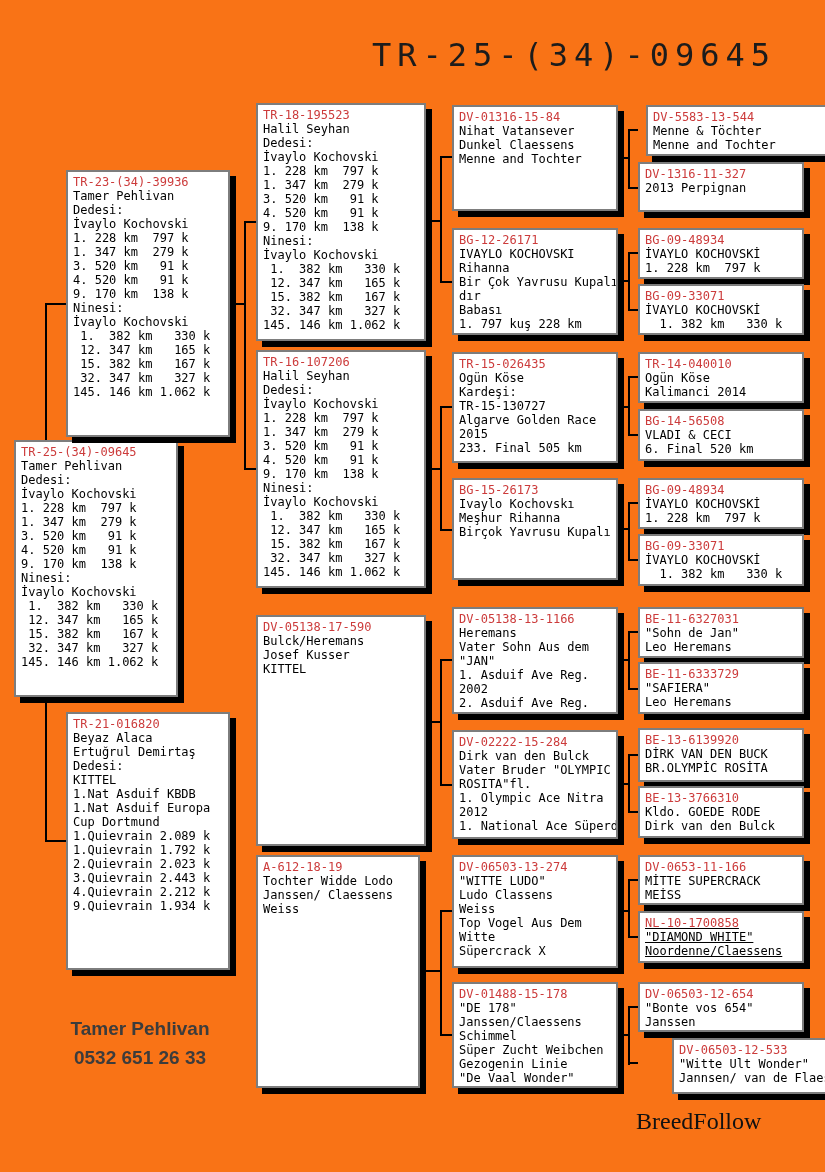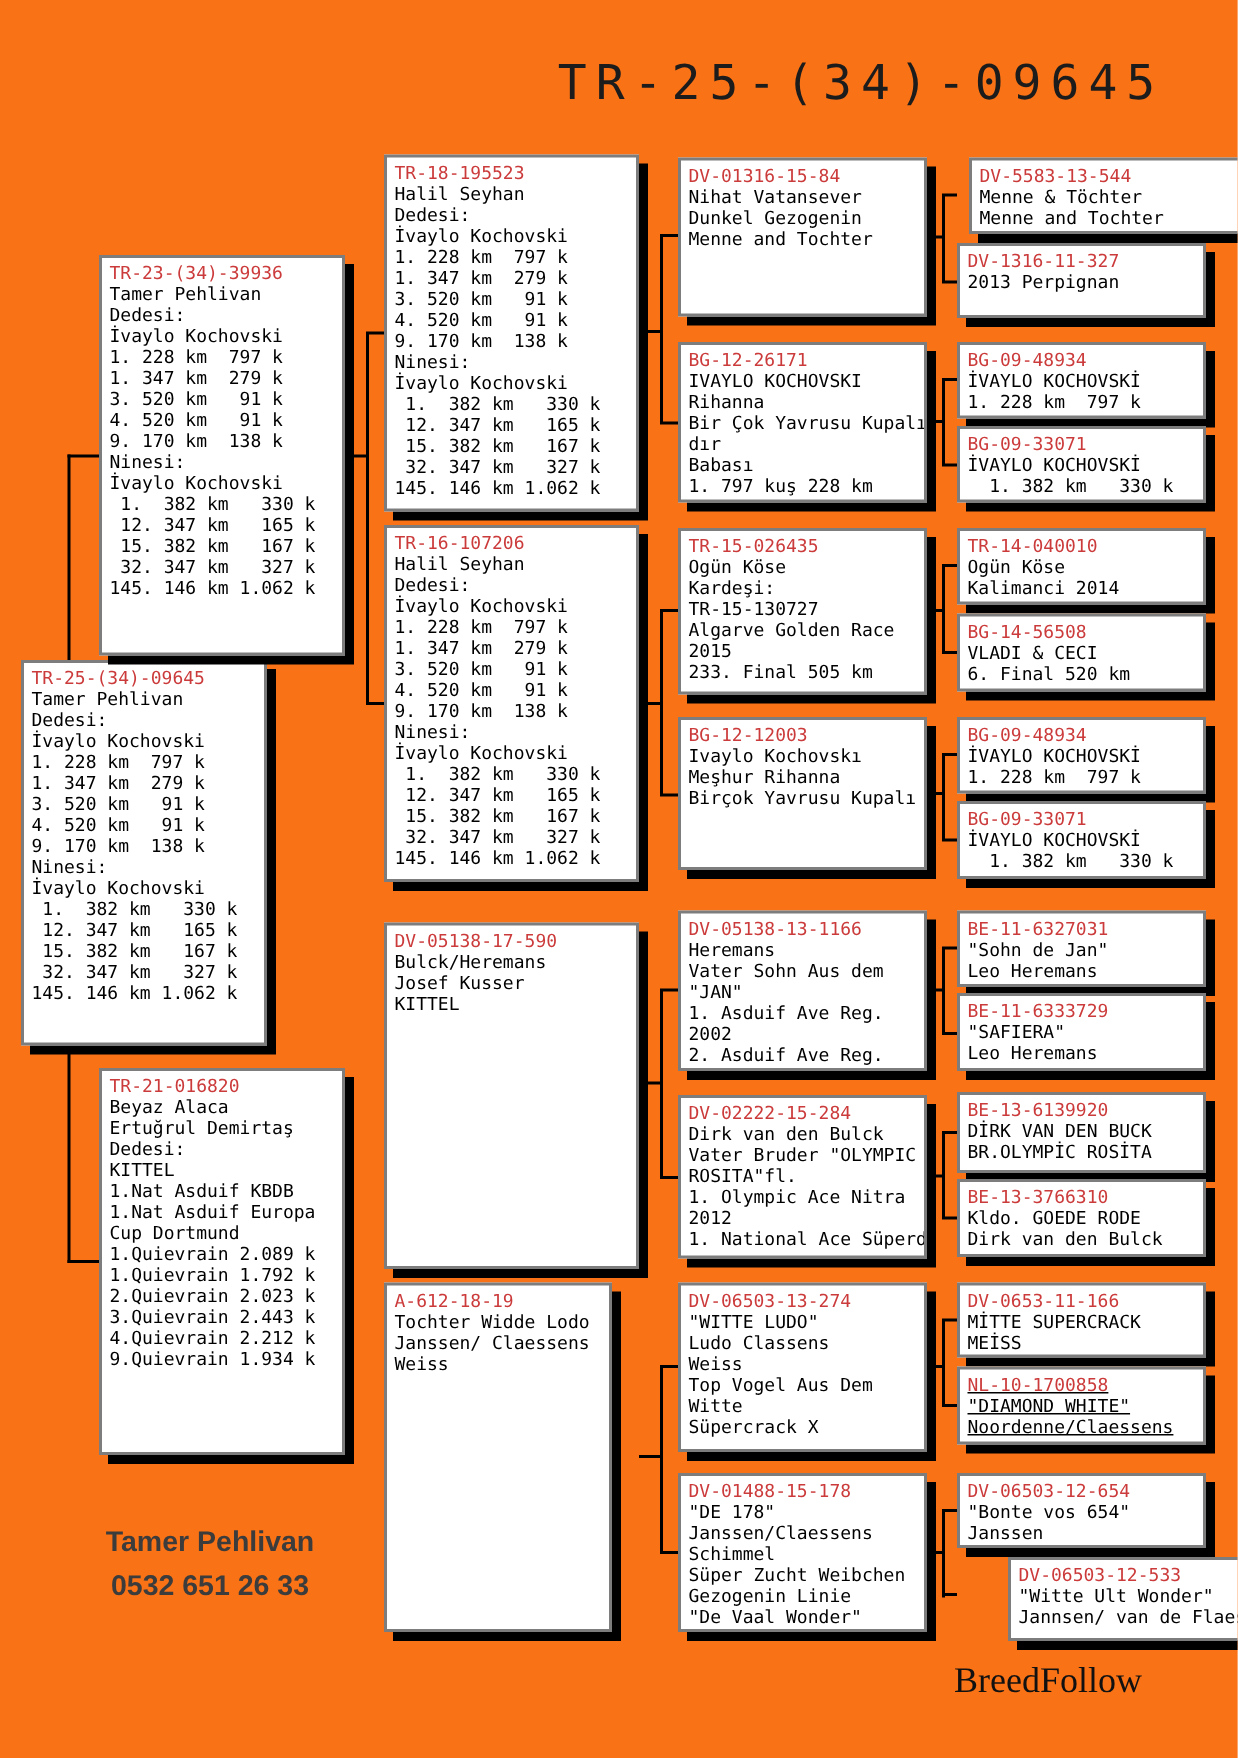--- a/index.html
+++ b/index.html
@@ -84,25 +84,25 @@
       <div class="conn" style="left: 630px; top: 1006px; width: 8px; height: 2px; background: rgb(0, 0, 0);"></div>
       <div class="conn" style="left: 630px; top: 1062px; width: 8px; height: 2px; background: rgb(0, 0, 0);"></div>
     </div>
   <div id="boxes">
       <div class="pbox" style="left: 14px; top: 440px; width: 164px; height: 257px; border-color: rgb(125, 125, 125);"><div class="bid" style="color: rgb(204, 59, 59);">TR-25-(34)-09645</div><div class="bline">Tamer Pehlivan</div><div class="bline">Dedesi:</div><div class="bline">İvaylo Kochovski</div><div class="bline">1. 228 km  797 k</div><div class="bline">1. 347 km  279 k</div><div class="bline">3. 520 km   91 k</div><div class="bline">4. 520 km   91 k</div><div class="bline">9. 170 km  138 k</div><div class="bline">Ninesi:</div><div class="bline">İvaylo Kochovski</div><div class="bline"> 1.  382 km   330 k</div><div class="bline"> 12. 347 km   165 k</div><div class="bline"> 15. 382 km   167 k</div><div class="bline"> 32. 347 km   327 k</div><div class="bline">145. 146 km 1.062 k</div></div>
       <div class="pbox" style="left: 66px; top: 170px; width: 164px; height: 267px; border-color: rgb(125, 125, 125);"><div class="bid" style="color: rgb(204, 59, 59);">TR-23-(34)-39936</div><div class="bline">Tamer Pehlivan</div><div class="bline">Dedesi:</div><div class="bline">İvaylo Kochovski</div><div class="bline">1. 228 km  797 k</div><div class="bline">1. 347 km  279 k</div><div class="bline">3. 520 km   91 k</div><div class="bline">4. 520 km   91 k</div><div class="bline">9. 170 km  138 k</div><div class="bline">Ninesi:</div><div class="bline">İvaylo Kochovski</div><div class="bline"> 1.  382 km   330 k</div><div class="bline"> 12. 347 km   165 k</div><div class="bline"> 15. 382 km   167 k</div><div class="bline"> 32. 347 km   327 k</div><div class="bline">145. 146 km 1.062 k</div></div>
       <div class="pbox" style="left: 66px; top: 712px; width: 164px; height: 258px; border-color: rgb(125, 125, 125);"><div class="bid" style="color: rgb(204, 59, 59);">TR-21-016820</div><div class="bline">Beyaz Alaca</div><div class="bline">Ertuğrul Demirtaş</div><div class="bline">Dedesi:</div><div class="bline">KITTEL</div><div class="bline">1.Nat Asduif KBDB</div><div class="bline">1.Nat Asduif Europa</div><div class="bline">Cup Dortmund</div><div class="bline">1.Quievrain 2.089 k</div><div class="bline">1.Quievrain 1.792 k</div><div class="bline">2.Quievrain 2.023 k</div><div class="bline">3.Quievrain 2.443 k</div><div class="bline">4.Quievrain 2.212 k</div><div class="bline">9.Quievrain 1.934 k</div></div>
       <div class="pbox" style="left: 256px; top: 103px; width: 170px; height: 238px; border-color: rgb(125, 125, 125);"><div class="bid" style="color: rgb(204, 59, 59);">TR-18-195523</div><div class="bline">Halil Seyhan</div><div class="bline">Dedesi:</div><div class="bline">İvaylo Kochovski</div><div class="bline">1. 228 km  797 k</div><div class="bline">1. 347 km  279 k</div><div class="bline">3. 520 km   91 k</div><div class="bline">4. 520 km   91 k</div><div class="bline">9. 170 km  138 k</div><div class="bline">Ninesi:</div><div class="bline">İvaylo Kochovski</div><div class="bline"> 1.  382 km   330 k</div><div class="bline"> 12. 347 km   165 k</div><div class="bline"> 15. 382 km   167 k</div><div class="bline"> 32. 347 km   327 k</div><div class="bline">145. 146 km 1.062 k</div></div>
       <div class="pbox" style="left: 256px; top: 350px; width: 170px; height: 238px; border-color: rgb(125, 125, 125);"><div class="bid" style="color: rgb(204, 59, 59);">TR-16-107206</div><div class="bline">Halil Seyhan</div><div class="bline">Dedesi:</div><div class="bline">İvaylo Kochovski</div><div class="bline">1. 228 km  797 k</div><div class="bline">1. 347 km  279 k</div><div class="bline">3. 520 km   91 k</div><div class="bline">4. 520 km   91 k</div><div class="bline">9. 170 km  138 k</div><div class="bline">Ninesi:</div><div class="bline">İvaylo Kochovski</div><div class="bline"> 1.  382 km   330 k</div><div class="bline"> 12. 347 km   165 k</div><div class="bline"> 15. 382 km   167 k</div><div class="bline"> 32. 347 km   327 k</div><div class="bline">145. 146 km 1.062 k</div></div>
       <div class="pbox" style="left: 256px; top: 615px; width: 170px; height: 231px; border-color: rgb(125, 125, 125);"><div class="bid" style="color: rgb(204, 59, 59);">DV-05138-17-590</div><div class="bline">Bulck/Heremans</div><div class="bline">Josef Kusser</div><div class="bline">KITTEL</div></div>
-      <div class="pbox" style="left: 256px; top: 855px; width: 152px; height: 233px; border-color: rgb(125, 125, 125);"><div class="bid" style="color: rgb(204, 59, 59);">A-612-18-19</div><div class="bline">Tochter Widde Lodo</div><div class="bline">Janssen/ Claessens</div><div class="bline">Weiss</div></div>
-      <div class="pbox" style="left: 452px; top: 105px; width: 166px; height: 106px; border-color: rgb(125, 125, 125);"><div class="bid" style="color: rgb(204, 59, 59);">DV-01316-15-84</div><div class="bline">Nihat Vatansever</div><div class="bline">Dunkel Gezogenin</div><div class="bline">Menne and Tochter</div></div>
+      <div class="pbox" style="left: 256px; top: 855px; width: 164px; height: 233px; border-color: rgb(125, 125, 125);"><div class="bid" style="color: rgb(204, 59, 59);">A-612-18-19</div><div class="bline">Tochter Widde Lodo</div><div class="bline">Janssen/ Claessens</div><div class="bline">Weiss</div></div>
+      <div class="pbox" style="left: 452px; top: 105px; width: 166px; height: 106px; border-color: rgb(125, 125, 125);"><div class="bid" style="color: rgb(204, 59, 59);">DV-01316-15-84</div><div class="bline">Nihat Vatansever</div><div class="bline">Dunkel Claessens</div><div class="bline">Menne and Tochter</div></div>
       <div class="pbox" style="left: 452px; top: 228px; width: 166px; height: 107px; border-color: rgb(125, 125, 125);"><div class="bid" style="color: rgb(204, 59, 59);">BG-12-26171</div><div class="bline">IVAYLO KOCHOVSKI</div><div class="bline">Rihanna</div><div class="bline">Bir Çok Yavrusu Kupalı</div><div class="bline">dır</div><div class="bline">Babası</div><div class="bline">1. 797 kuş 228 km</div></div>
       <div class="pbox" style="left: 452px; top: 352px; width: 166px; height: 111px; border-color: rgb(125, 125, 125);"><div class="bid" style="color: rgb(204, 59, 59);">TR-15-026435</div><div class="bline">Ogün Köse</div><div class="bline">Kardeşi:</div><div class="bline">TR-15-130727</div><div class="bline">Algarve Golden Race</div><div class="bline">2015</div><div class="bline">233. Final 505 km</div></div>
-      <div class="pbox" style="left: 452px; top: 478px; width: 166px; height: 102px; border-color: rgb(125, 125, 125);"><div class="bid" style="color: rgb(204, 59, 59);">BG-12-12003</div><div class="bline">Ivaylo Kochovskı</div><div class="bline">Meşhur Rihanna</div><div class="bline">Birçok Yavrusu Kupalı</div></div>
+      <div class="pbox" style="left: 452px; top: 478px; width: 166px; height: 102px; border-color: rgb(125, 125, 125);"><div class="bid" style="color: rgb(204, 59, 59);">BG-15-26173</div><div class="bline">Ivaylo Kochovskı</div><div class="bline">Meşhur Rihanna</div><div class="bline">Birçok Yavrusu Kupalı</div></div>
       <div class="pbox" style="left: 452px; top: 607px; width: 166px; height: 107px; border-color: rgb(125, 125, 125);"><div class="bid" style="color: rgb(204, 59, 59);">DV-05138-13-1166</div><div class="bline">Heremans</div><div class="bline">Vater Sohn Aus dem</div><div class="bline">"JAN"</div><div class="bline">1. Asduif Ave Reg.</div><div class="bline">2002</div><div class="bline">2. Asduif Ave Reg.</div></div>
       <div class="pbox" style="left: 452px; top: 730px; width: 166px; height: 109px; border-color: rgb(125, 125, 125);"><div class="bid" style="color: rgb(204, 59, 59);">DV-02222-15-284</div><div class="bline">Dirk van den Bulck</div><div class="bline">Vater Bruder "OLYMPIC</div><div class="bline">ROSITA"fl.</div><div class="bline">1. Olympic Ace Nitra</div><div class="bline">2012</div><div class="bline">1. National Ace Süperdu</div></div>
       <div class="pbox" style="left: 452px; top: 855px; width: 166px; height: 113px; border-color: rgb(125, 125, 125);"><div class="bid" style="color: rgb(204, 59, 59);">DV-06503-13-274</div><div class="bline">"WITTE LUDO"</div><div class="bline">Ludo Classens</div><div class="bline">Weiss</div><div class="bline">Top Vogel Aus Dem</div><div class="bline">Witte</div><div class="bline">Süpercrack X</div></div>
       <div class="pbox" style="left: 452px; top: 982px; width: 166px; height: 106px; border-color: rgb(125, 125, 125);"><div class="bid" style="color: rgb(204, 59, 59);">DV-01488-15-178</div><div class="bline">"DE 178"</div><div class="bline">Janssen/Claessens</div><div class="bline">Schimmel</div><div class="bline">Süper Zucht Weibchen</div><div class="bline">Gezogenin Linie</div><div class="bline">"De Vaal Wonder"</div></div>
       <div class="pbox" style="left: 646px; top: 105px; width: 190px; height: 51px; border-color: rgb(125, 125, 125);"><div class="bid" style="color: rgb(204, 59, 59);">DV-5583-13-544</div><div class="bline">Menne &amp; Töchter</div><div class="bline">Menne and Tochter</div></div>
       <div class="pbox" style="left: 638px; top: 162px; width: 166px; height: 50px; border-color: rgb(125, 125, 125);"><div class="bid" style="color: rgb(204, 59, 59);">DV-1316-11-327</div><div class="bline">2013 Perpignan</div></div>
       <div class="pbox" style="left: 638px; top: 228px; width: 166px; height: 51px; border-color: rgb(125, 125, 125);"><div class="bid" style="color: rgb(204, 59, 59);">BG-09-48934</div><div class="bline">İVAYLO KOCHOVSKİ</div><div class="bline">1. 228 km  797 k</div></div>
       <div class="pbox" style="left: 638px; top: 284px; width: 166px; height: 51px; border-color: rgb(125, 125, 125);"><div class="bid" style="color: rgb(204, 59, 59);">BG-09-33071</div><div class="bline">İVAYLO KOCHOVSKİ</div><div class="bline">  1. 382 km   330 k</div></div>
       <div class="pbox" style="left: 638px; top: 352px; width: 166px; height: 51px; border-color: rgb(125, 125, 125);"><div class="bid" style="color: rgb(204, 59, 59);">TR-14-040010</div><div class="bline">Ogün Köse</div><div class="bline">Kalimanci 2014</div></div>
       <div class="pbox" style="left: 638px; top: 409px; width: 166px; height: 52px; border-color: rgb(125, 125, 125);"><div class="bid" style="color: rgb(204, 59, 59);">BG-14-56508</div><div class="bline">VLADI &amp; CECI</div><div class="bline">6. Final 520 km</div></div>

